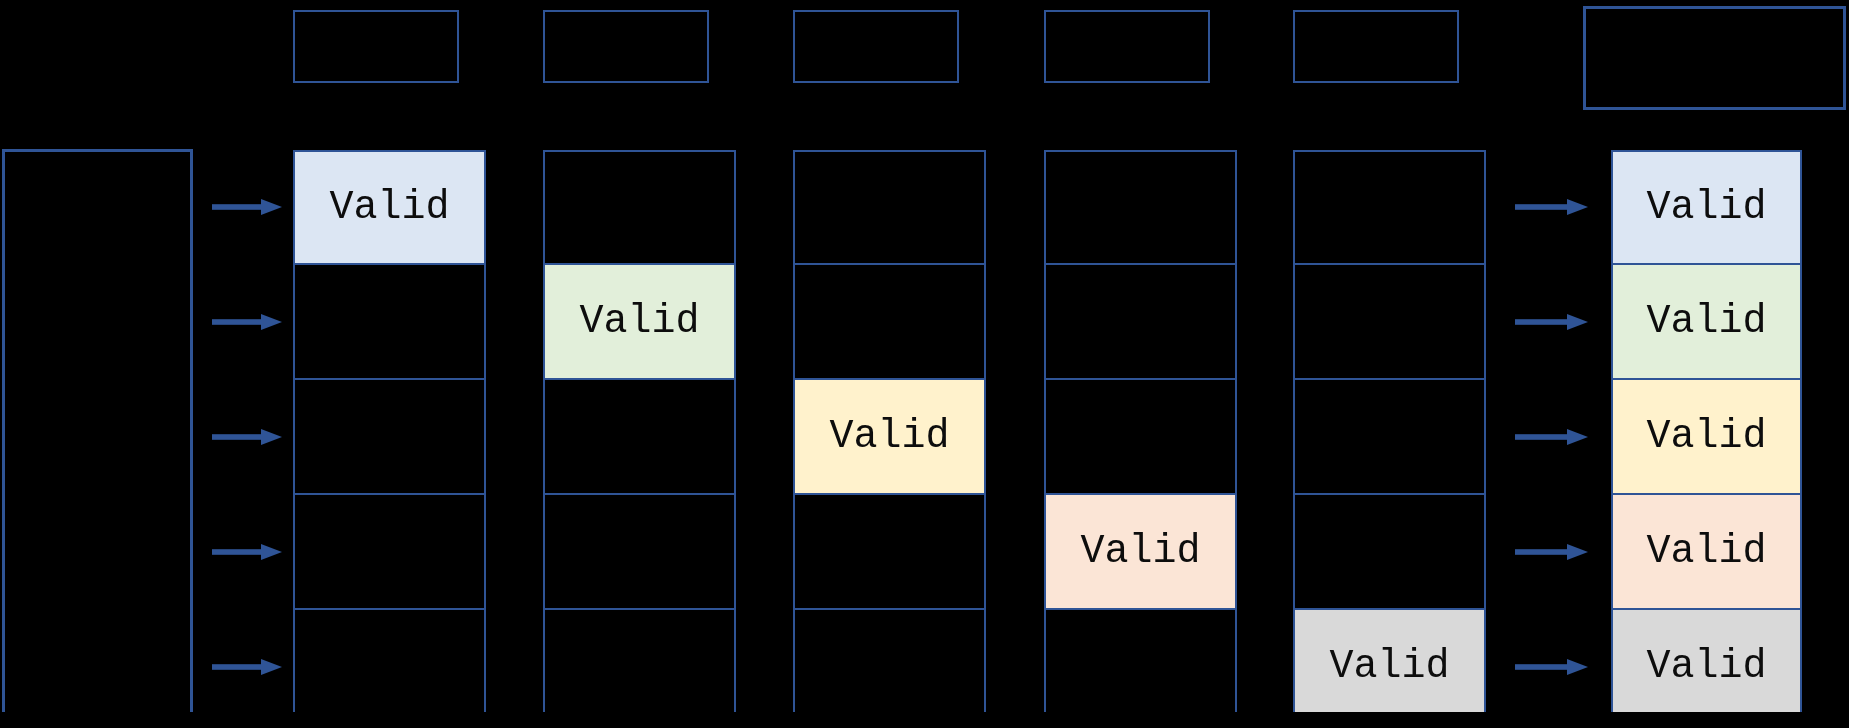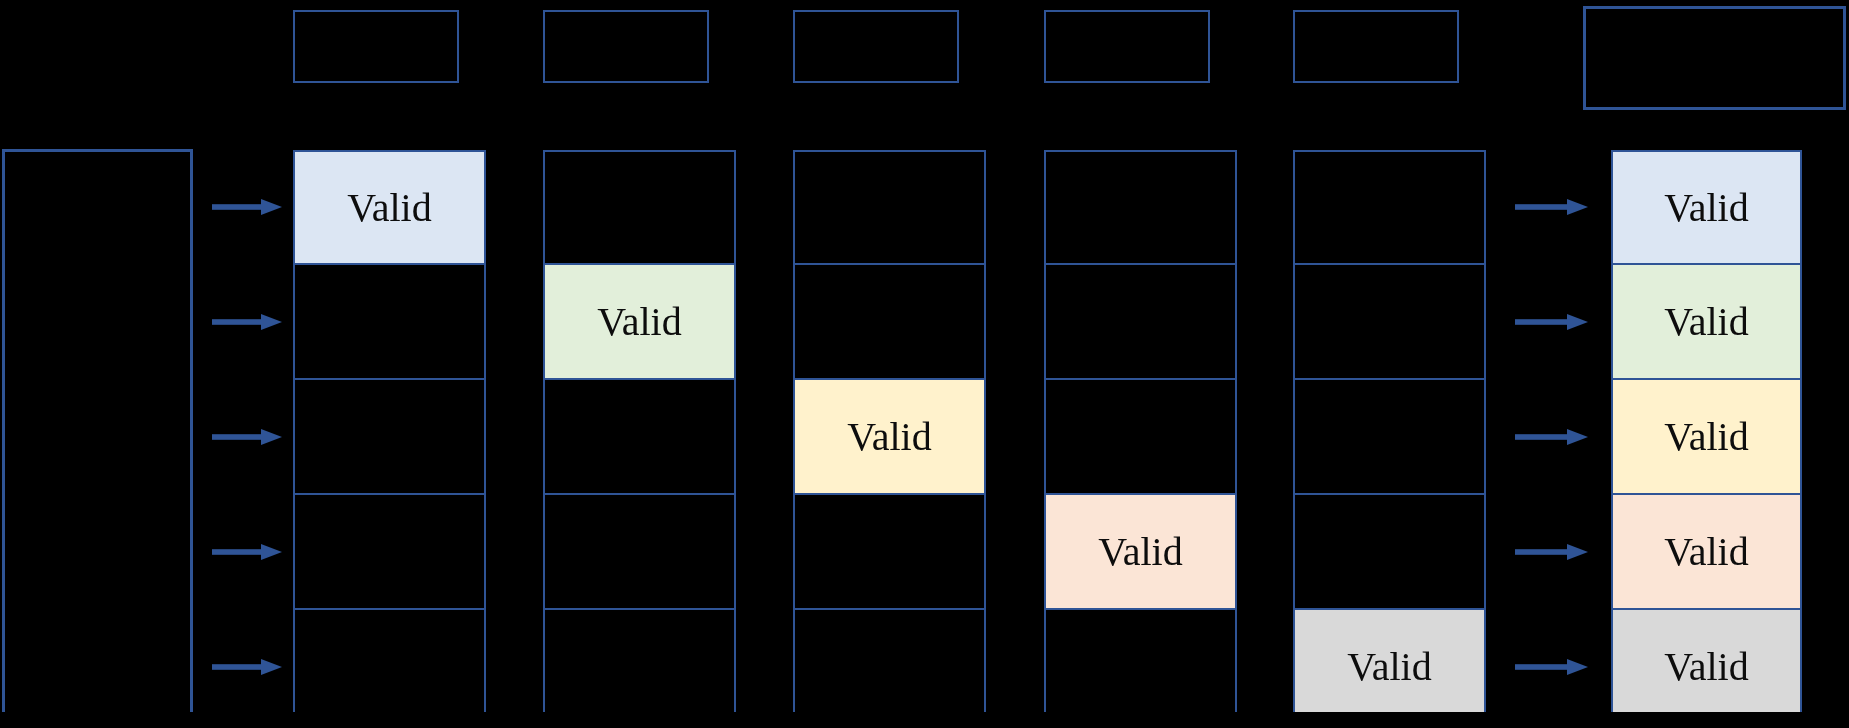--- a/index.html
+++ b/index.html
@@ -4,21 +4,21 @@
 <style>
   :root{
     --border:#2F5496;
     --bg:#000000;
   }
   html,body{margin:0;padding:0;background:var(--bg);}
   .canvas{
     position:relative;
     width:1849px;height:712px;
     background:var(--bg);
-    font-family:Liberation Serif, serif;
+    font-family:Liberation Mono, monospace;
     overflow:hidden;
   }
   .outline-box{
     position:absolute;
     border:3px solid var(--border);
     background:transparent;
     box-sizing:border-box;
   }
   .top-box{
     position:absolute;

